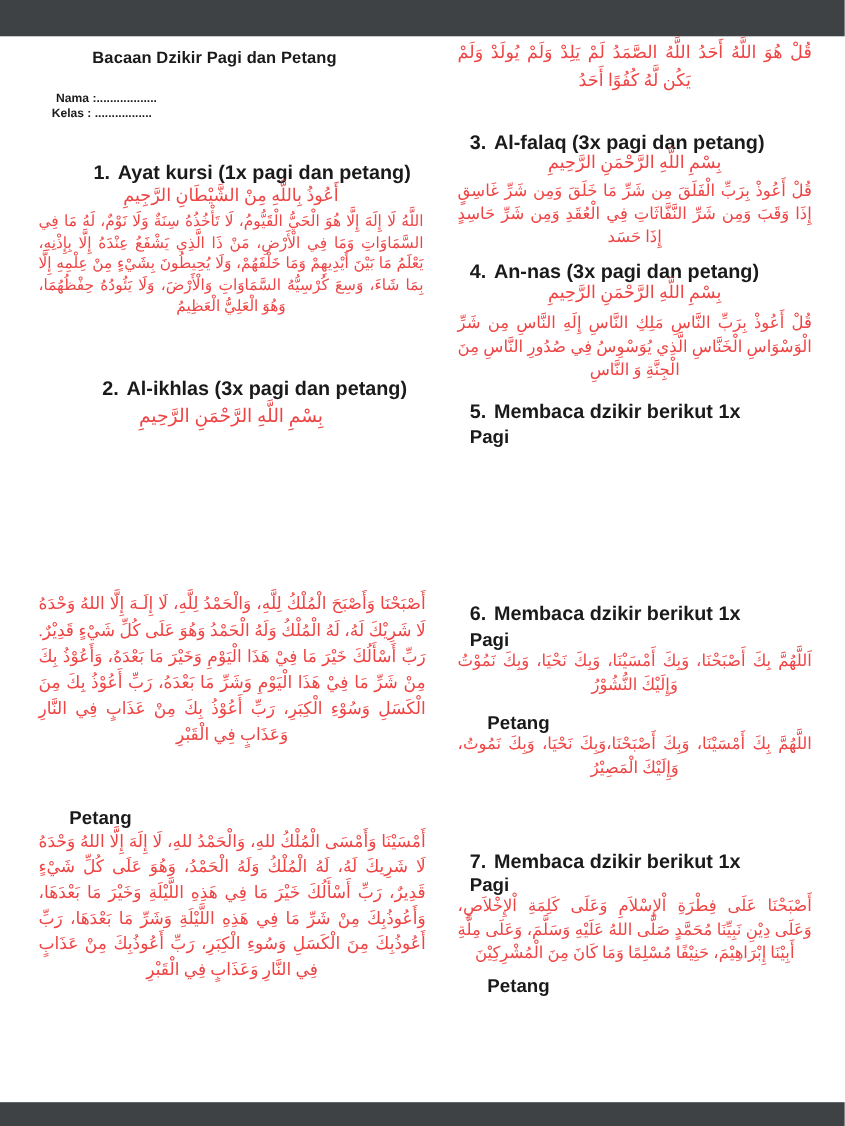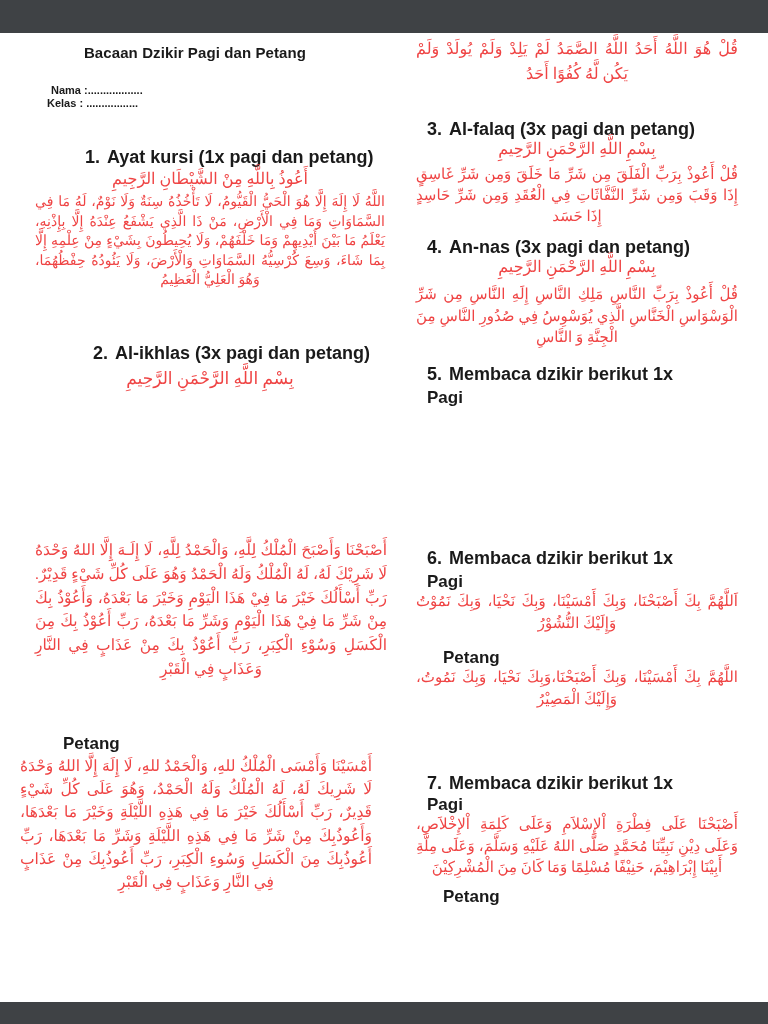--- a/index.html
+++ b/index.html
@@ -32,21 +32,21 @@
   #title{left:35px;top:44px;width:320px;}
   #nama{left:51px;top:84px;}
   #kelas{left:47px;top:97px;}
   #h-s1{left:49px;top:147px;margin-left:36px;}
   #taawudz{left:35px;top:167px;width:350px;font-size:16px;line-height:23px;}
   #ayat-kursi{left:35px;top:192px;width:350px;font-size:14px;line-height:19.6px;}
   #h-s2{left:49px;top:343px;margin-left:44px;}
   #bismillah-l{left:35px;top:366px;width:350px;font-size:17px;line-height:25px;}
   #pagi-block-l{left:35px;top:538px;width:352px;font-size:15.5px;line-height:23.8px;}
   #petang-label-l{left:63px;top:734px;}
-  #petang-block-l{left:20px;top:754px;width:352px;font-size:15.5px;line-height:23.2px;}
+  #petang-block-l{left:35px;top:754px;width:352px;font-size:15.5px;line-height:23.2px;}
   
   #ikhlas-end{left:416px;top:36px;width:322px;font-size:16px;line-height:25px;}
   #h-s3{left:427px;top:119px;}
   #bismillah-3{left:416px;top:137px;width:322px;font-size:16px;line-height:24px;}
   #al-falaq{left:416px;top:164px;width:322px;font-size:15px;line-height:21px;}
   #h-s4{left:427px;top:237px;}
   #bismillah-4{left:416px;top:255px;width:322px;font-size:16px;line-height:24px;}
   #an-nas{left:416px;top:284px;width:322px;font-size:15px;line-height:21.5px;}
   #h-s5{left:427px;top:364px;}
   #pagi-label-5{left:427px;top:388px;}

